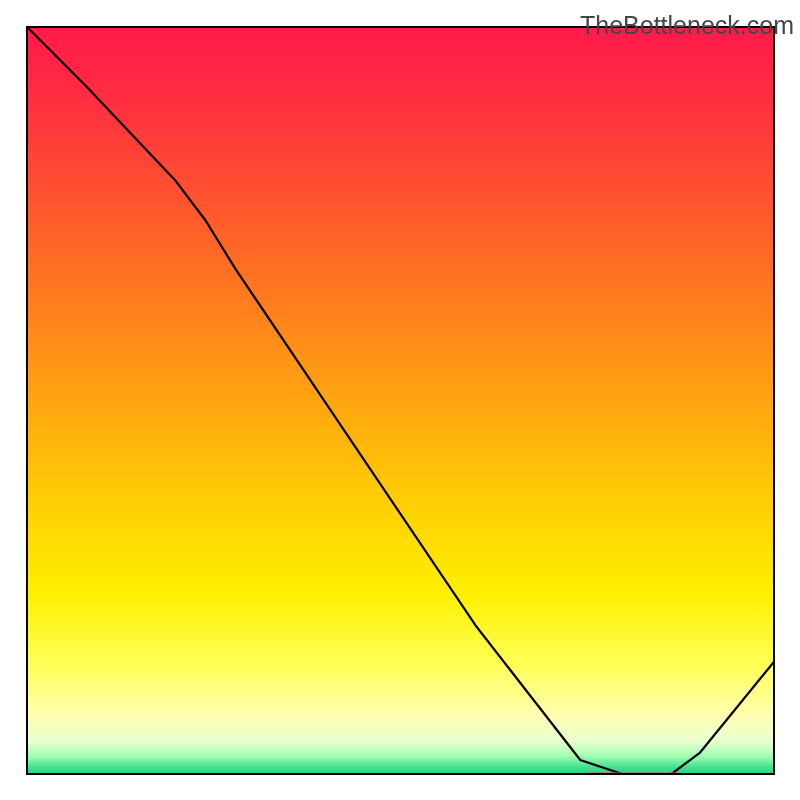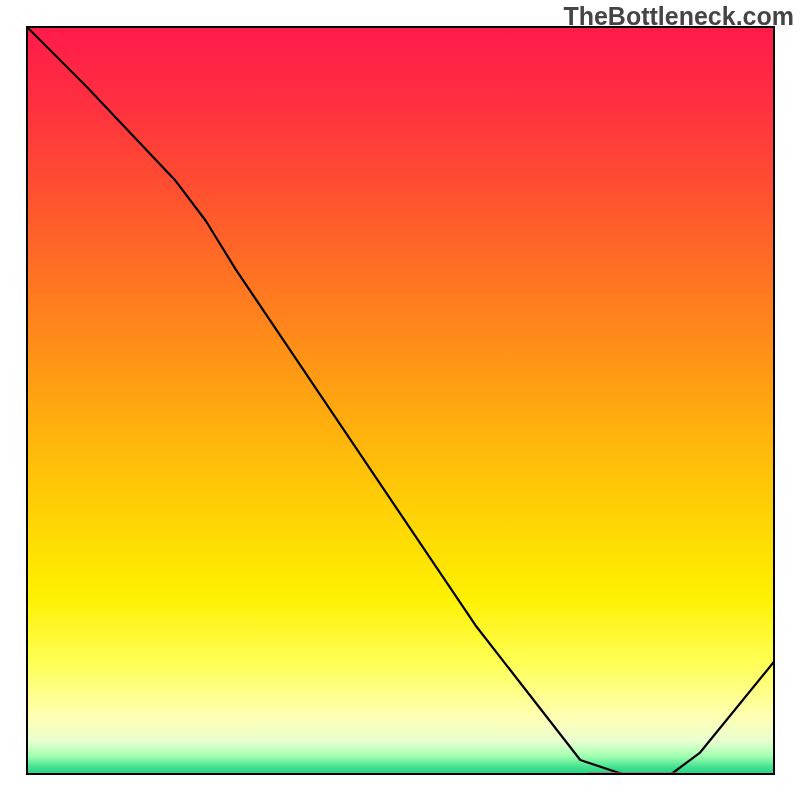--- a/index.html
+++ b/index.html
@@ -11,25 +11,25 @@
     font-family: Arial, Helvetica, sans-serif;
     overflow: hidden;
   }
   .page {
     position: relative;
     width: 800px;
     height: 800px;
   }
   .watermark {
     position: absolute;
-    top: 2px;
+    top: 11px;
     right: 6px;
     font-size: 25px;
     color: #454545;
-    font-weight: 700;
+    font-weight: 400;
     z-index: 10;
   }
   .chart-area {
     position: absolute;
     left: 26px;
     top: 26px;
     width: 749px;
     height: 749px;
   }
   .chart-bg {

